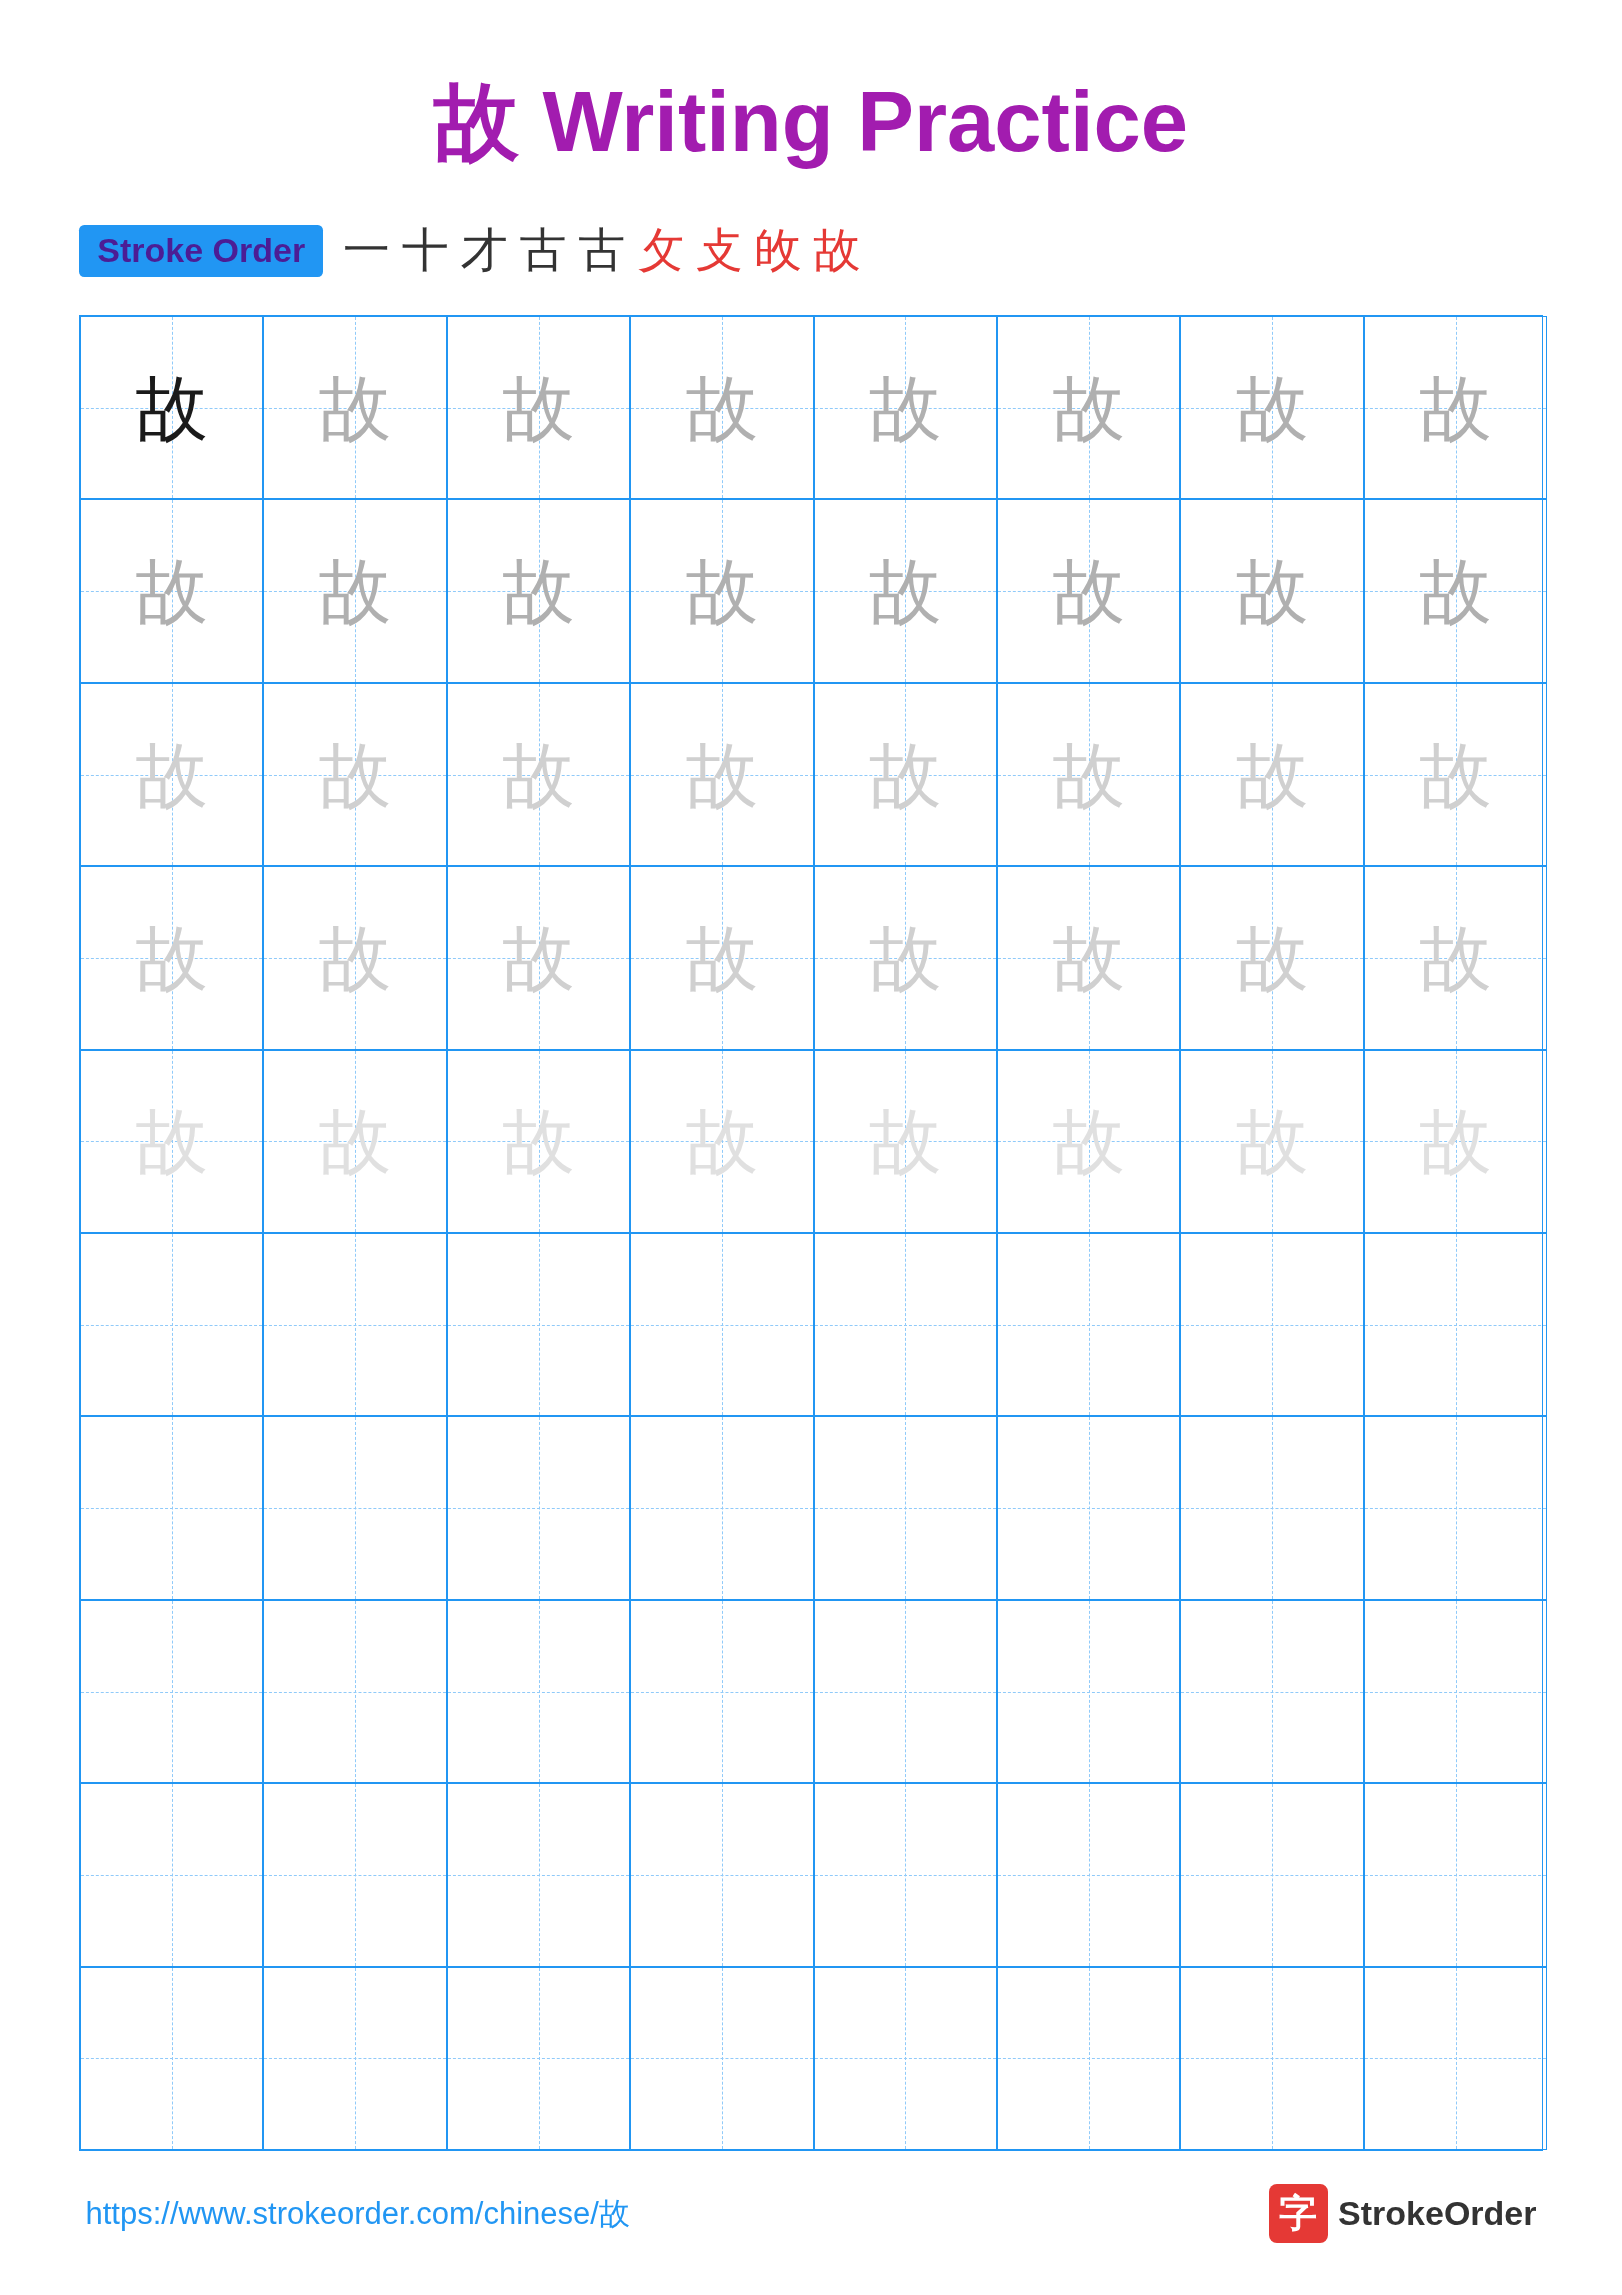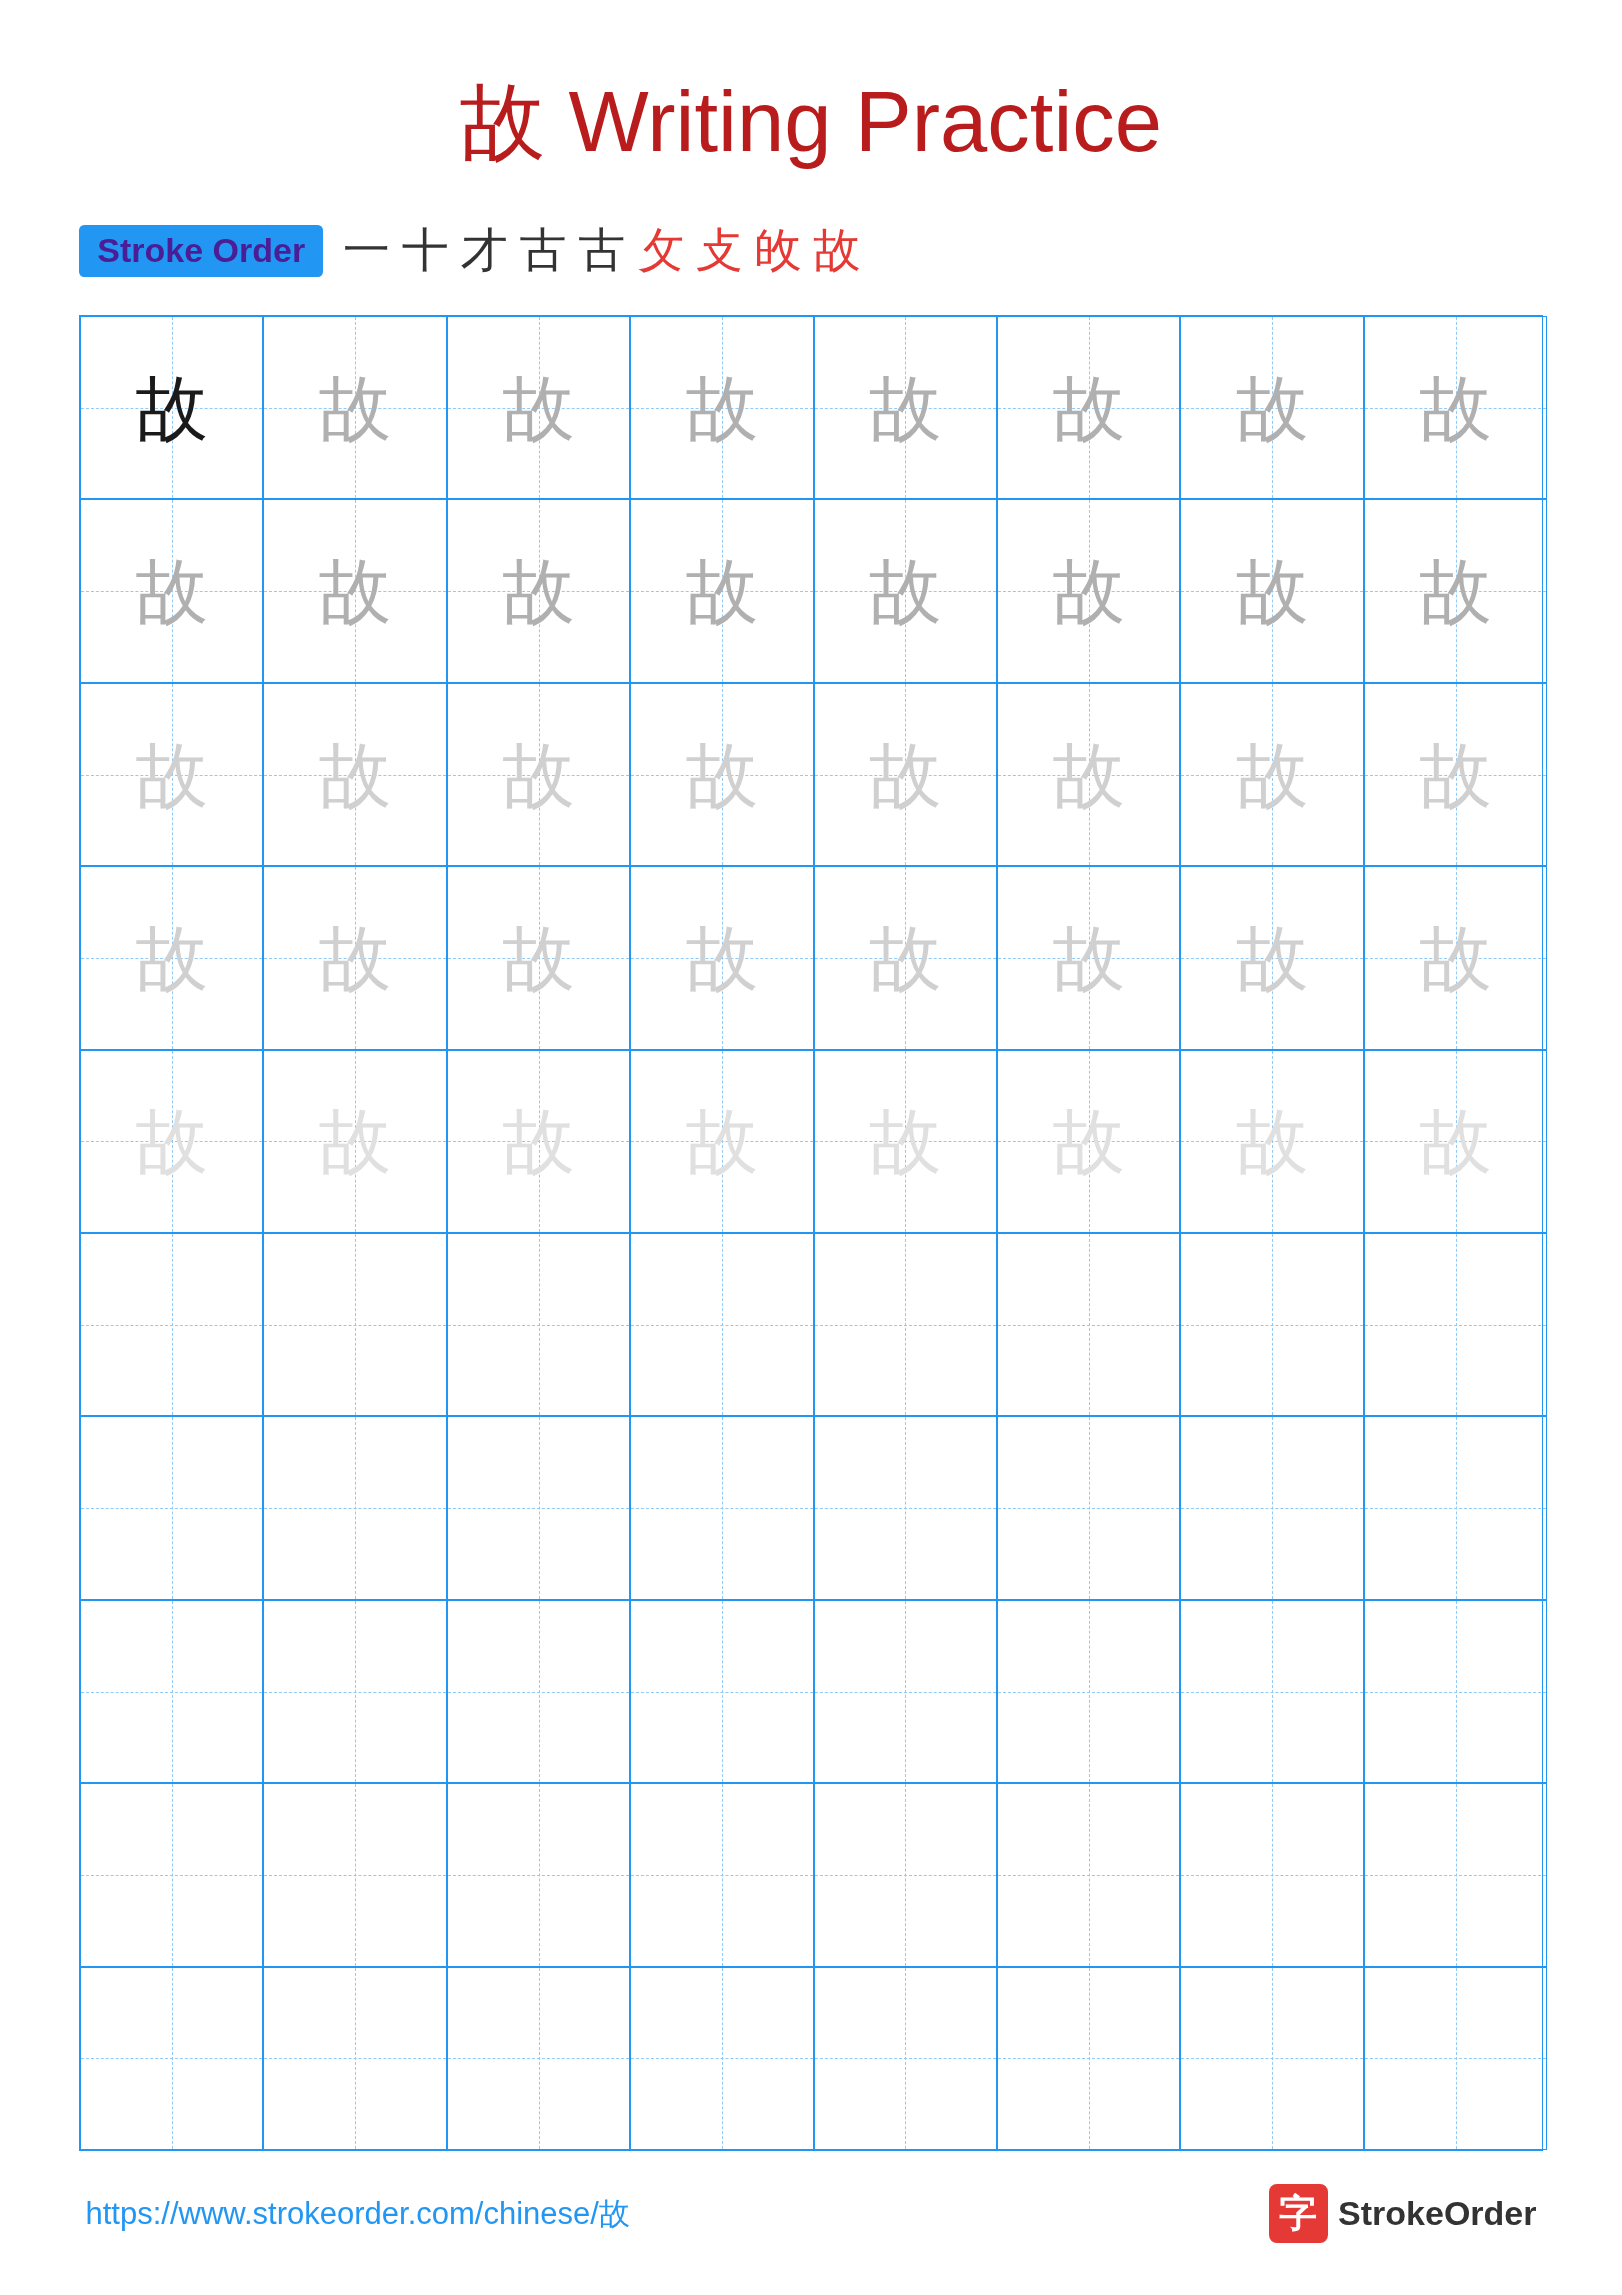--- a/index.html
+++ b/index.html
@@ -17,22 +17,22 @@
       height: 2295px;
       background: #fff;
       padding: 52px 79px;
       display: flex;
       flex-direction: column;
       align-items: center;
     }
 
     .title {
       font-size: 85px;
-      font-weight: normal;
-      color: #b91c1c;
+      font-weight: bold;
+      color: #a21caf;
       margin-bottom: 39px;
       text-align: right;
       margin-top: 13px;
     }
 
     .stroke-order-row {
       display: flex;
       align-items: center;
       width: 100%;
       margin-bottom: 33px;

